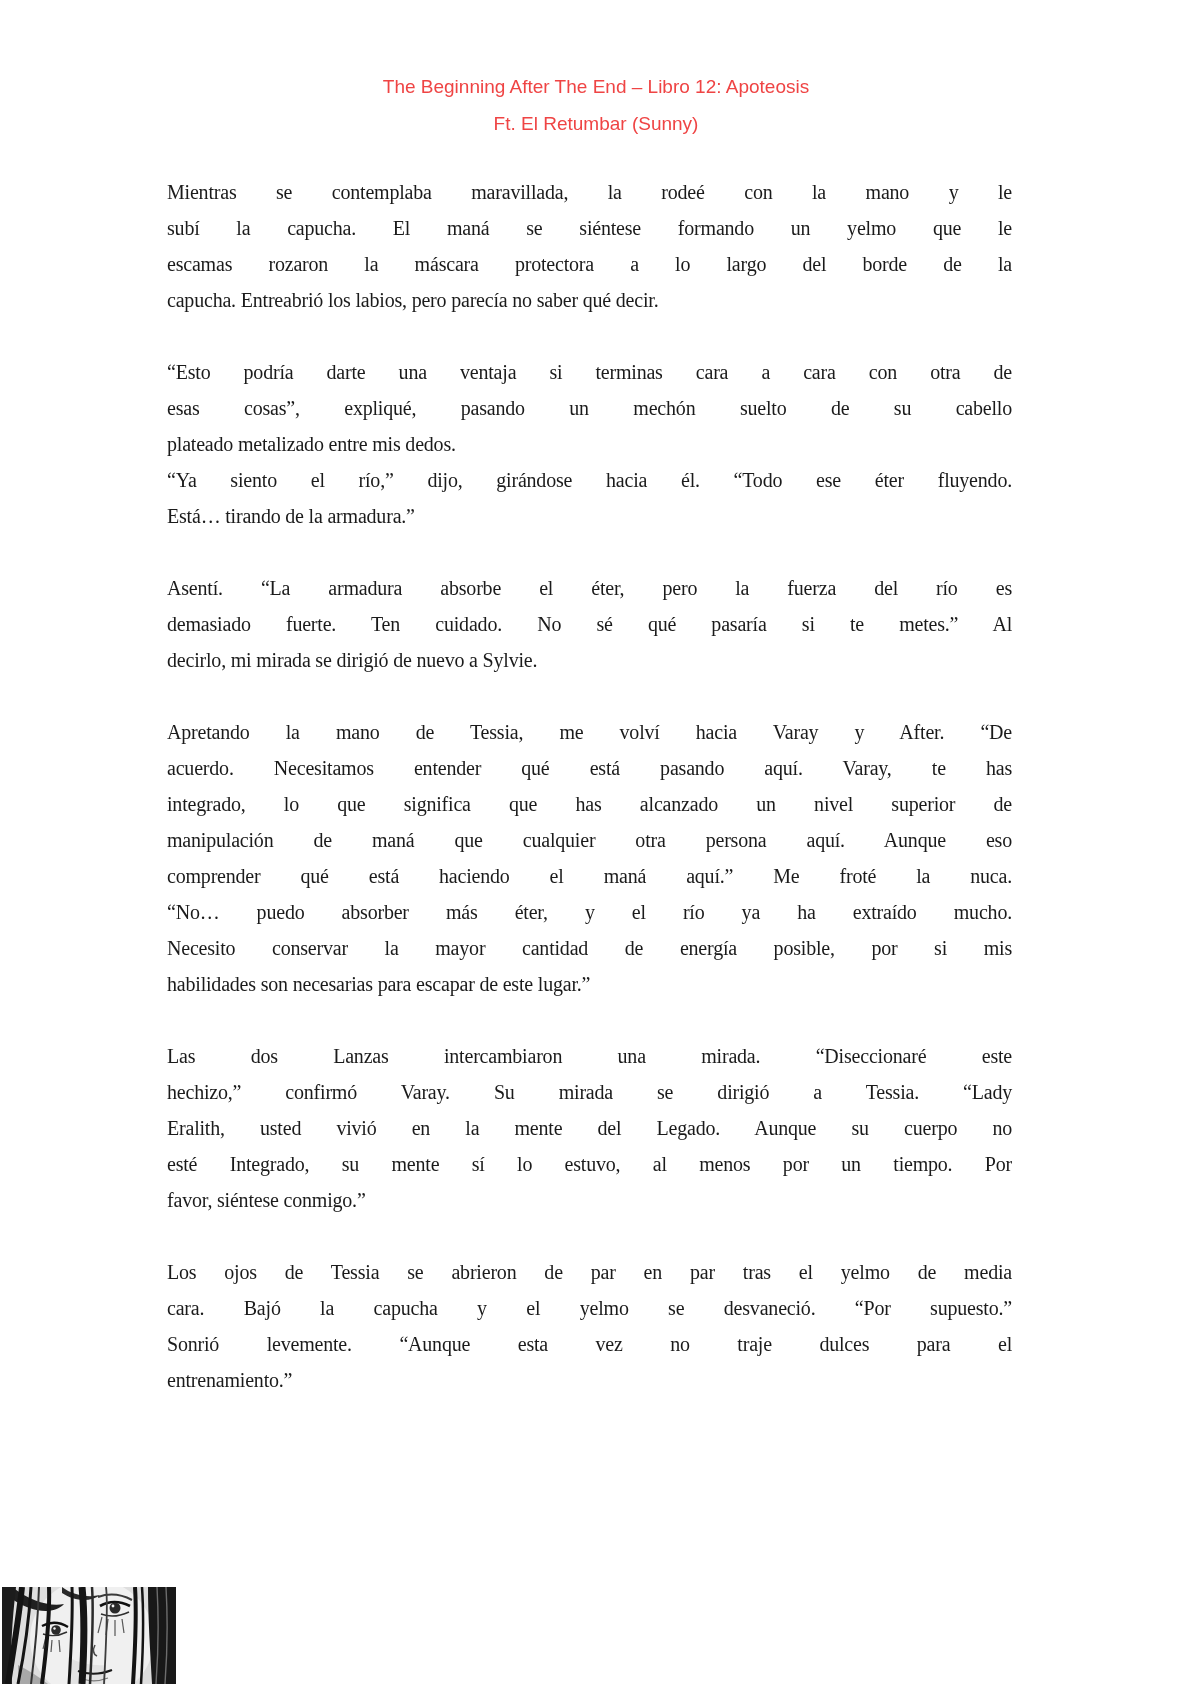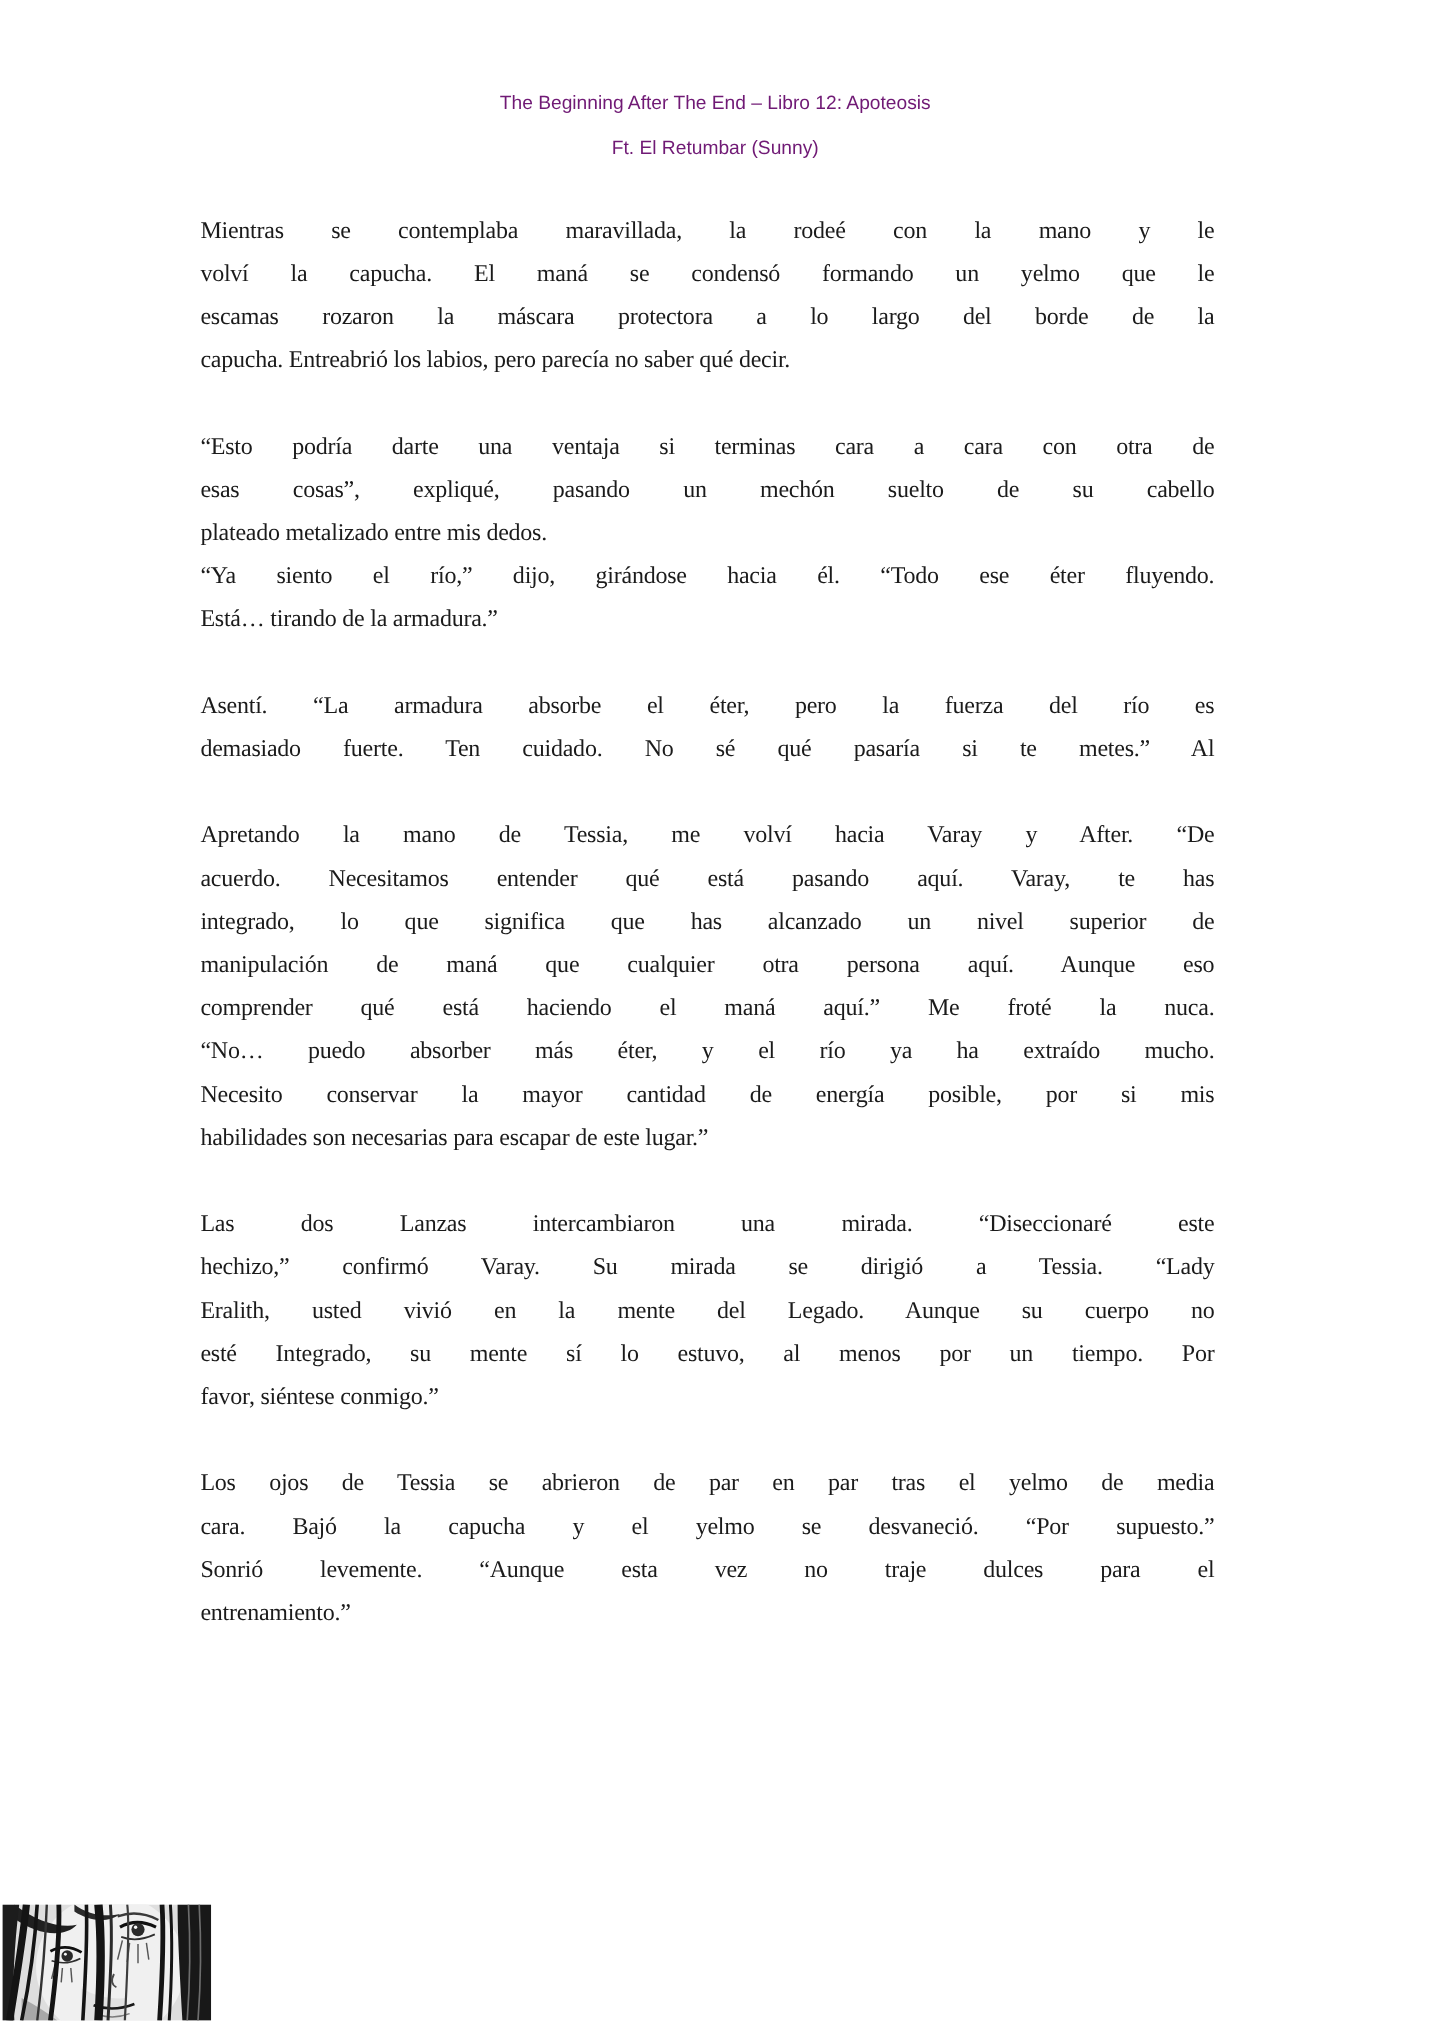--- a/index.html
+++ b/index.html
@@ -12,23 +12,23 @@
     font-family: "Liberation Serif", serif;
     color: #1c1c1c;
   }
   .doc-title {
     position: absolute;
     top: 68px;
     left: 0;
     width: 100%;
     text-align: center;
     font-family: "Liberation Sans", sans-serif;
-    font-size: 16px;
+    font-size: 19px;
     line-height: 37px;
-    color: #701a75;
+    color: #ef4444;
     font-weight: 400;
   }
   .doc-body {
     position: absolute;
     top: 174px;
     left: 167px;
     width: 845px;
     font-size: 20px;
     line-height: 36px;
     letter-spacing: -0.2px;
@@ -60,36 +60,37 @@
 <div class="page">
 
   <header class="doc-title">
     <div>The Beginning After The End – Libro 12: Apoteosis</div>
     <div>Ft. El Retumbar (Sunny)</div>
   </header>
 
   <main class="doc-body" id="story">
       <div class="paragraph">
         <div class="line">Mientras se contemplaba maravillada, la rodeé con la mano y le</div>
-        <div class="line">volví la capucha. El maná se condensó formando un yelmo que le</div>
+        <div class="line">subí la capucha. El maná se siéntese formando un yelmo que le</div>
         <div class="line">escamas rozaron la máscara protectora a lo largo del borde de la</div>
         <div class="line last">capucha. Entreabrió los labios, pero parecía no saber qué decir.</div>
       </div>
       <div class="paragraph gap">
         <div class="line">“Esto podría darte una ventaja si terminas cara a cara con otra de</div>
         <div class="line">esas cosas”, expliqué, pasando un mechón suelto de su cabello</div>
         <div class="line last">plateado metalizado entre mis dedos.</div>
       </div>
       <div class="paragraph">
         <div class="line">“Ya siento el río,” dijo, girándose hacia él. “Todo ese éter fluyendo.</div>
         <div class="line last">Está… tirando de la armadura.”</div>
       </div>
       <div class="paragraph gap">
         <div class="line">Asentí. “La armadura absorbe el éter, pero la fuerza del río es</div>
         <div class="line">demasiado fuerte. Ten cuidado. No sé qué pasaría si te metes.” Al</div>
+        <div class="line last">decirlo, mi mirada se dirigió de nuevo a Sylvie.</div>
       </div>
       <div class="paragraph gap">
         <div class="line">Apretando la mano de Tessia, me volví hacia Varay y After. “De</div>
         <div class="line">acuerdo. Necesitamos entender qué está pasando aquí. Varay, te has</div>
         <div class="line">integrado, lo que significa que has alcanzado un nivel superior de</div>
         <div class="line">manipulación de maná que cualquier otra persona aquí. Aunque eso</div>
         <div class="line">comprender qué está haciendo el maná aquí.” Me froté la nuca.</div>
         <div class="line">“No… puedo absorber más éter, y el río ya ha extraído mucho.</div>
         <div class="line">Necesito conservar la mayor cantidad de energía posible, por si mis</div>
         <div class="line last">habilidades son necesarias para escapar de este lugar.”</div>

